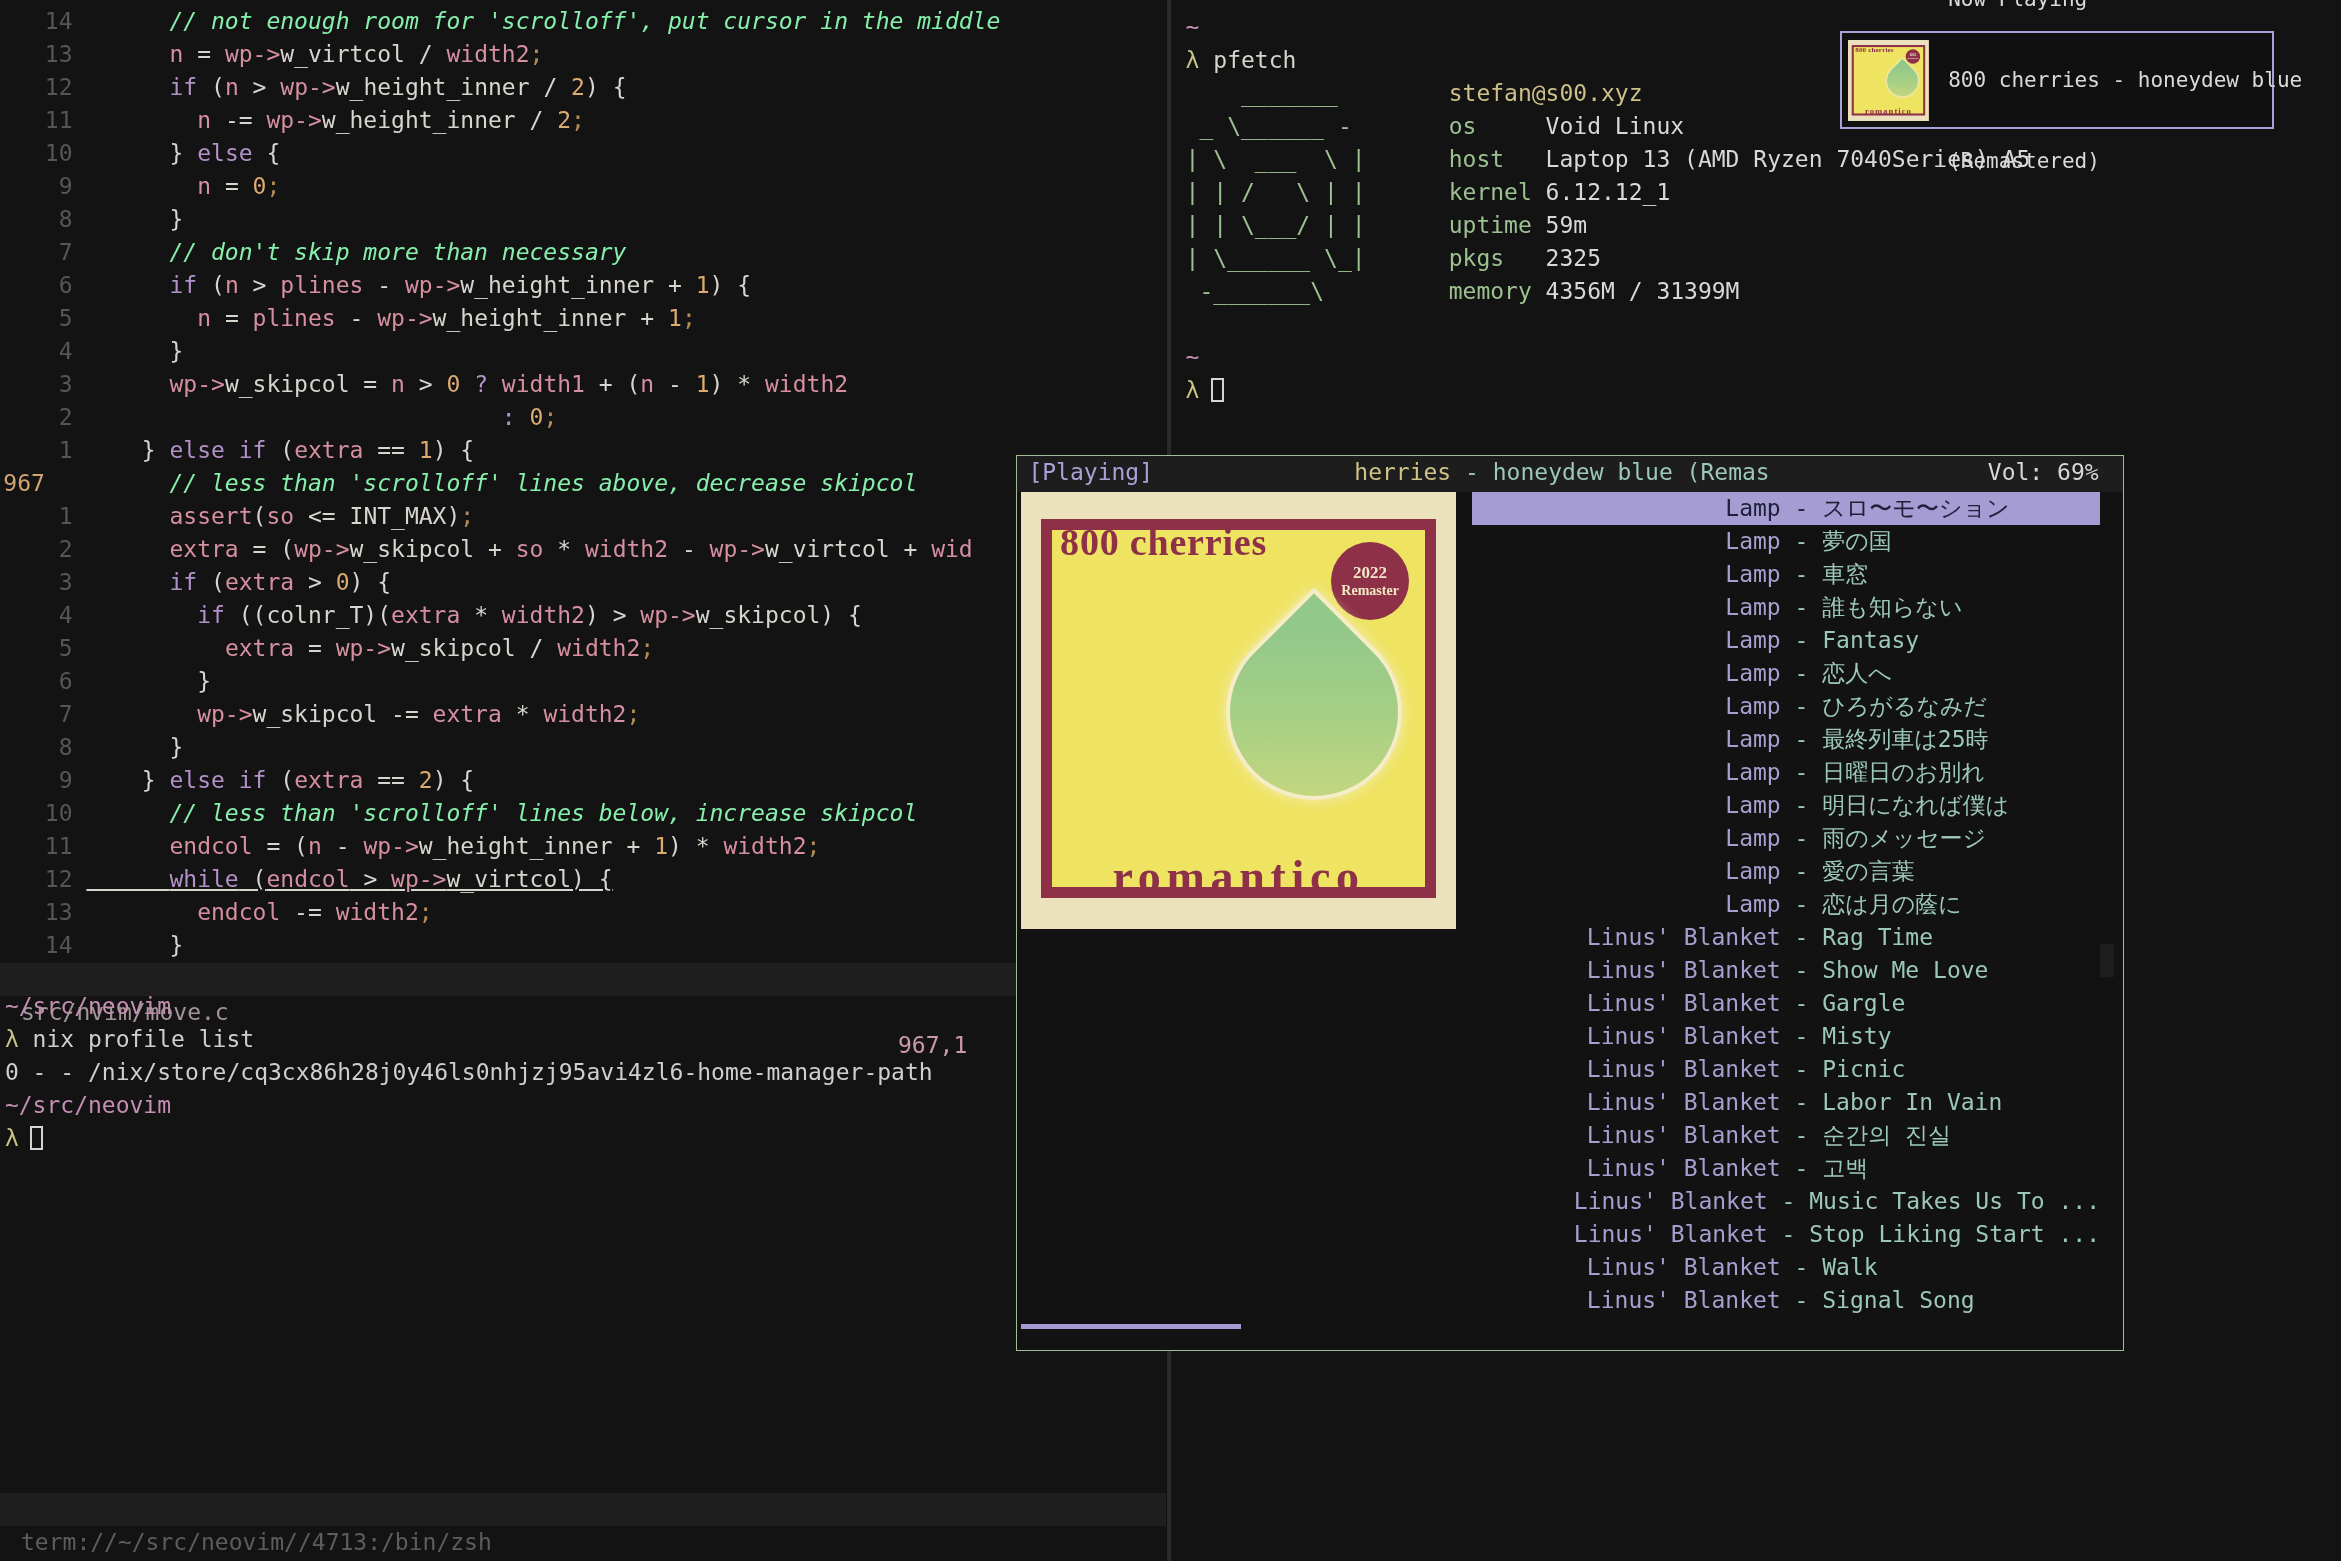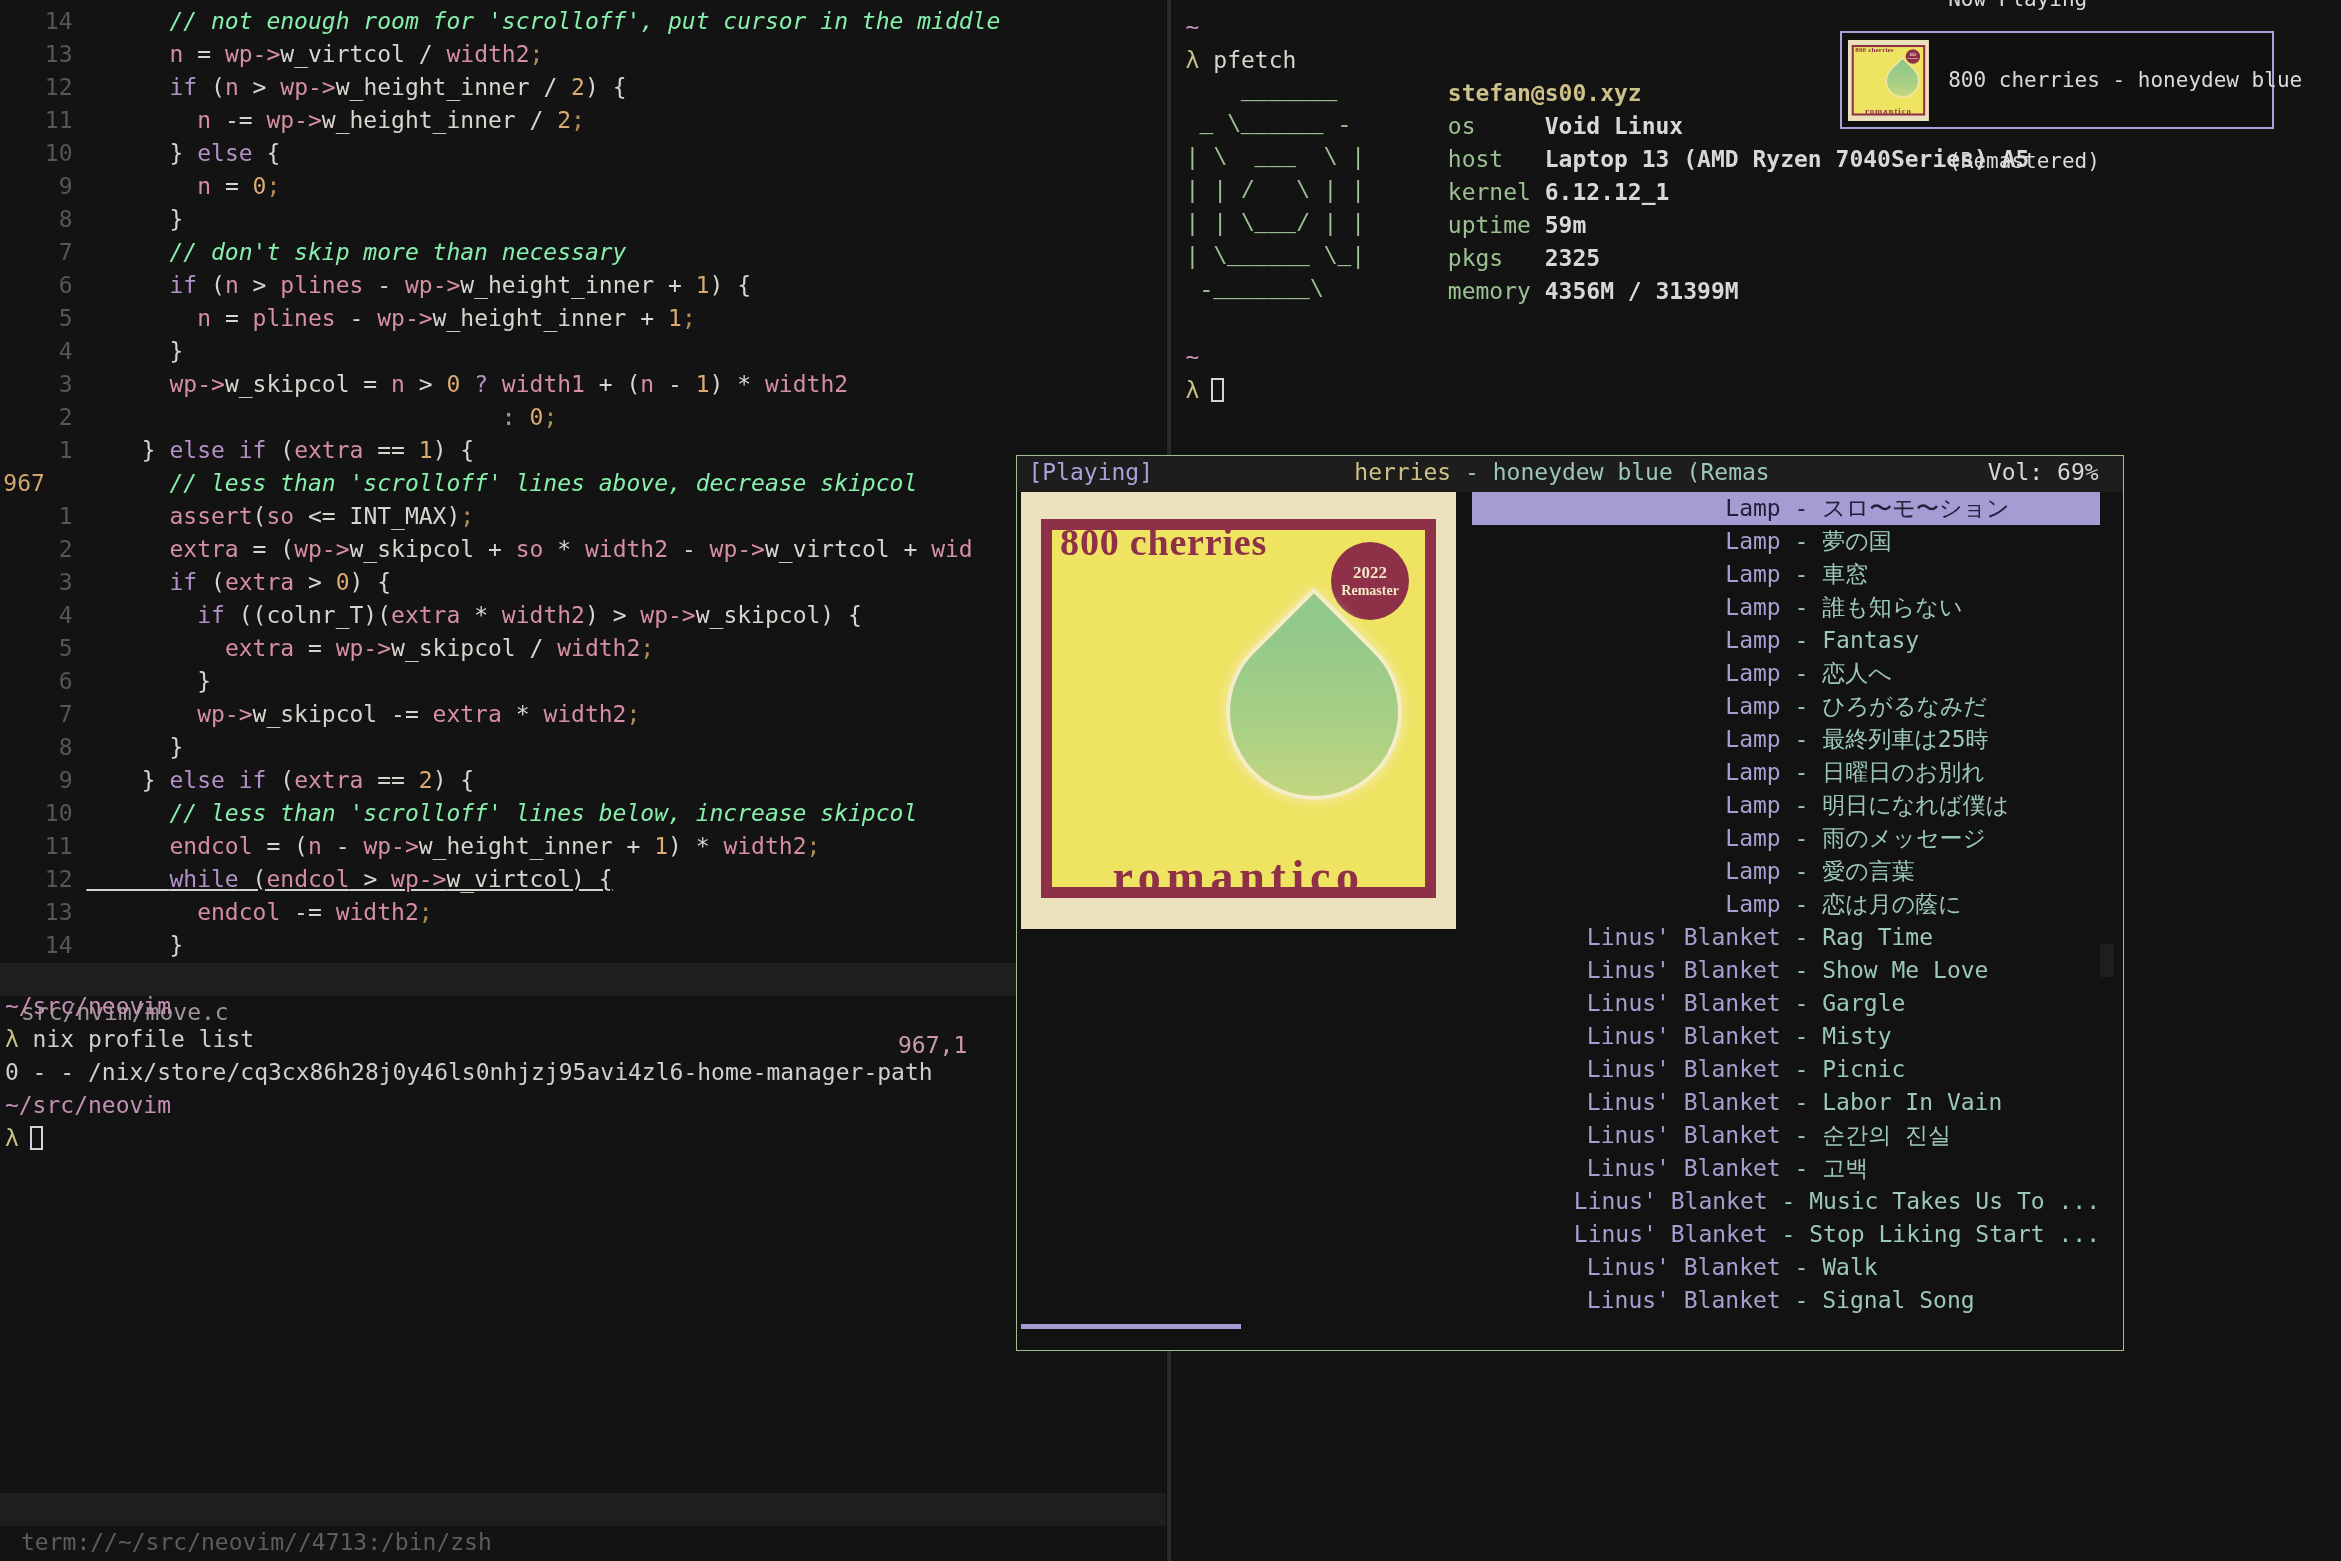--- a/index.html
+++ b/index.html
@@ -27,23 +27,23 @@
   .sl1 .ruler{color:#ca9aa5;}
   #term{position:absolute;left:4.9px;top:990px;}
   .trow{height:33px;white-space:pre;}
   .t-path{color:#c48fb2;}
   .t-lam{color:#c6c387;}
   .t-out{color:#cfcfcf;}
   .cursor-hollow{display:inline-block;width:13px;height:24.4px;border:2.4px solid #d4d4d4;box-sizing:border-box;vertical-align:-4.1px;margin-left:11.4px;}
   
   .rrow{height:33px;white-space:pre;}
   .prow{height:33px;white-space:pre;display:flex;}
-  .plogo{display:inline-block;width:19ch;white-space:pre;color:#9cc191;flex:none;font-family:Liberation Mono, monospace;}
+  .plogo{display:inline-block;width:19ch;white-space:pre;color:#9cc191;flex:none;}
   .plabel{display:inline-block;width:7ch;white-space:pre;color:#9cc191;flex:none;}
-  .pvalue{color:#d8d8d8;white-space:pre;font-weight:bold;}
+  .pvalue{color:#d8d8d8;white-space:pre;}
   .puser{color:#cdc088;}
   
   .player{position:absolute;left:1016px;top:455px;width:1108px;height:896px;background:#121212;
           border:1.6px solid #a2bd94;box-sizing:border-box;}
   .pheader{position:absolute;left:0;top:0;width:100%;height:36px;background:#1d1d1d;}
   .pstate{position:absolute;left:11.4px;color:#a9a2d8;}
   .ptitle{position:absolute;left:0;right:16px;text-align:center;}
   .tt-tan{color:#cfc287;}
   .tt-teal{color:#9cc8b8;}
   .pvol{position:absolute;right:24.4px;color:#d8d8d8;}

